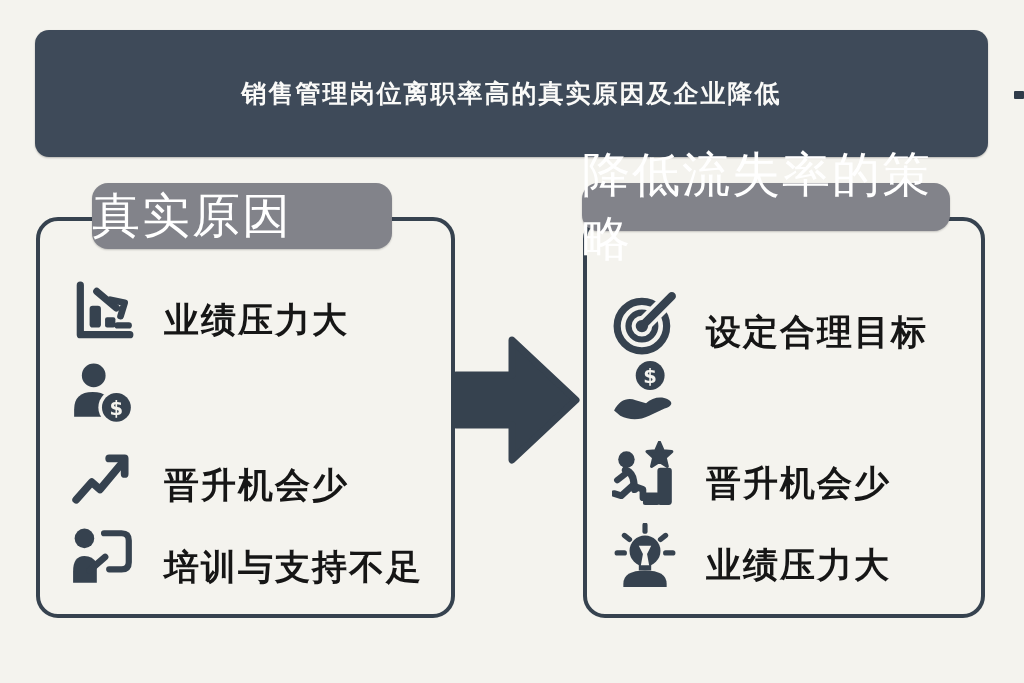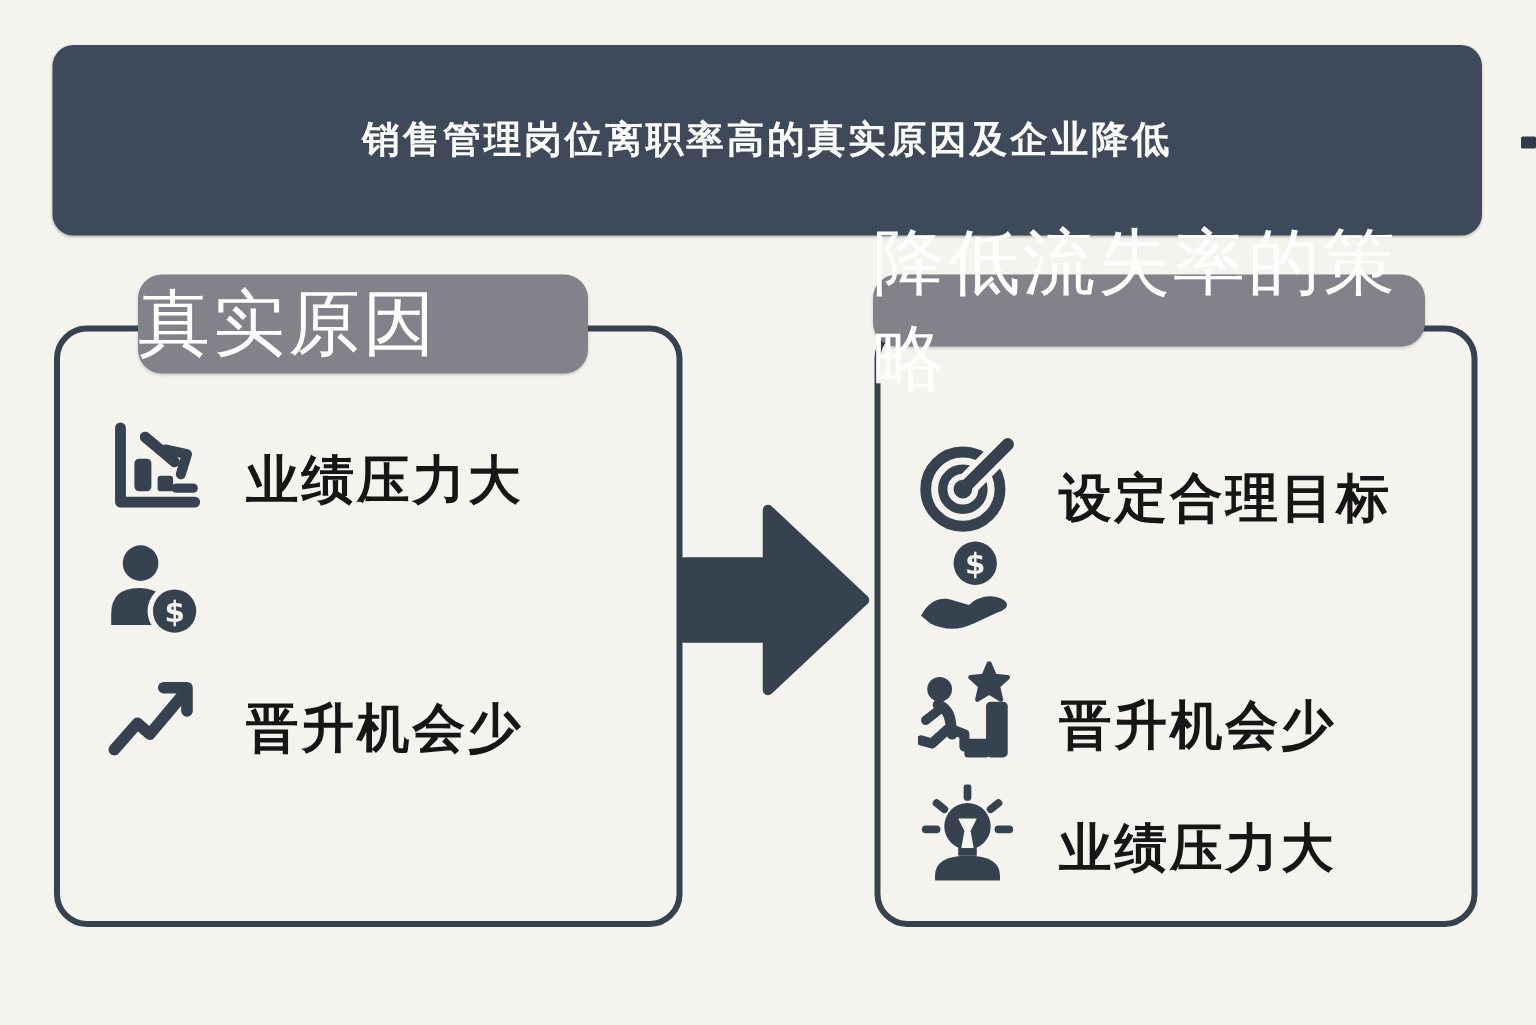--- a/index.html
+++ b/index.html
@@ -116,20 +116,29 @@
   </div>
 
   <div class="row lrow3">
     <svg class="icon" viewBox="0 0 64 64">
       <path d="M6 55 L21 38 L29 45 L50 20" fill="none" stroke="#36424f" stroke-width="7.5" stroke-linecap="round" stroke-linejoin="round"></path>
       <path d="M38 15 H53 V30" fill="none" stroke="#36424f" stroke-width="7.5" stroke-linecap="round" stroke-linejoin="round"></path>
     </svg>
     <span class="label">晋升机会少</span>
   </div>
 
+  <div class="row lrow4">
+    <svg class="icon" viewBox="0 0 64 64">
+      <path d="M33 8 H50 Q57 8 57 15 V36 Q57 43 50 43 H38" fill="none" stroke="#36424f" stroke-width="6" stroke-linecap="round"></path>
+      <circle cx="14" cy="13" r="9.5" fill="#36424f"></circle>
+      <path d="M3 56 V45 Q3 30 14 30 Q22 30 26 37 V56 Z" fill="#36424f"></path>
+      <path d="M19 44 L34 31" fill="none" stroke="#36424f" stroke-width="6.5" stroke-linecap="round"></path>
+    </svg>
+    <span class="label">培训与支持不足</span>
+  </div>
 
   <div class="row rrow1">
     <svg class="icon" viewBox="0 0 64 64">
       <circle cx="29" cy="35" r="24" fill="none" stroke="#36424f" stroke-width="7"></circle>
       <circle cx="29" cy="35" r="13" fill="none" stroke="#36424f" stroke-width="6"></circle>
       <path d="M57 7 L31 33" fill="none" stroke="#f4f3ee" stroke-width="15" stroke-linecap="round"></path>
       <path d="M58 6 L30 34" fill="none" stroke="#36424f" stroke-width="8" stroke-linecap="round"></path>
       <circle cx="29" cy="35" r="6" fill="#36424f"></circle>
     </svg>
     <span class="label">设定合理目标</span>

